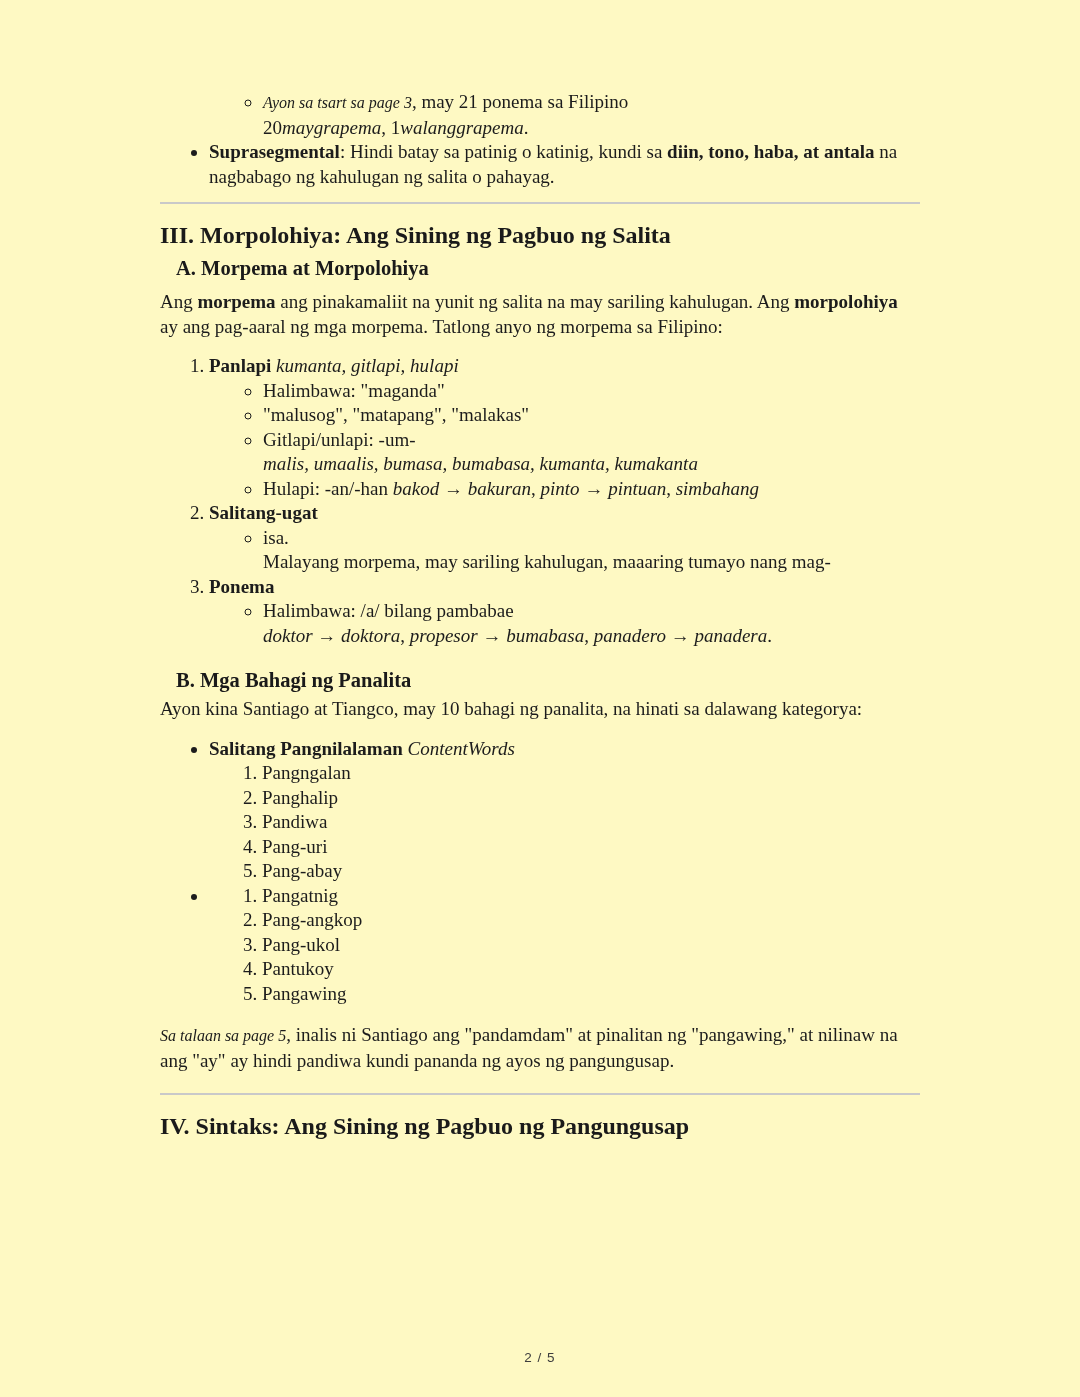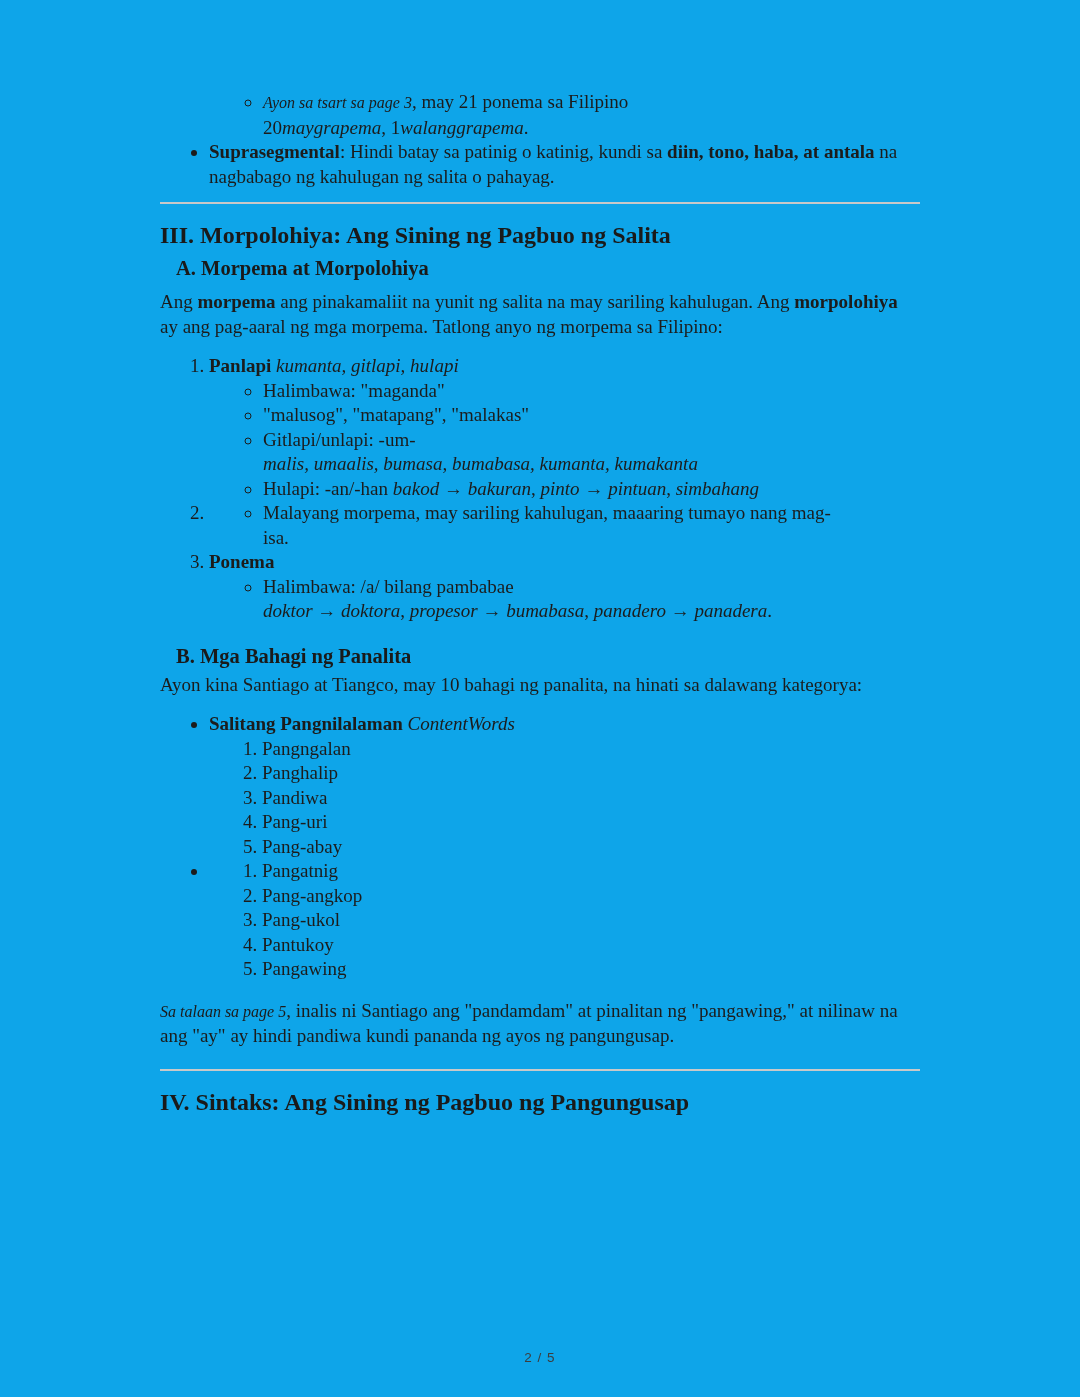--- a/index.html
+++ b/index.html
@@ -1,18 +1,18 @@
 <!DOCTYPE html>
 <html><head>
 <meta charset="utf-8">
 <style>
   html,body { margin:0; padding:0; background:#ffffff; }
   .page {
     position:relative; width:1080px; height:1397px;
-    background:#0ea5e9; overflow:hidden;
+    background:#fef9c3; overflow:hidden;
     font-family:"Liberation Serif", serif;
     color:#1c1c1c; font-size:19px; line-height:24.5px;
   }
   .content { margin:0 160px; padding-top:90px; width:760px; }
 
   
   .b  { font-weight:bold; }
   .i  { font-style:italic; }
   .sm { font-size:16px; }
 
@@ -83,24 +83,25 @@
           <li>
             <div><span>Gitlapi/unlapi: -um-</span></div>
             <div><span class="i">malis, umaalis, bumasa, bumabasa, kumanta, kumakanta</span></div>
           </li>
           <li>
             <div><span>Hulapi: -an/-han </span><span class="i">bakod</span><span> → </span><span class="i">bakuran</span><span>, </span><span class="i">pinto</span><span> → </span><span class="i">pintuan</span><span>, </span><span class="i">simbahang</span></div>
           </li>
         </ul>
       </li>
       <li>
+        <div><span class="b">Salitang-ugat</span></div>
         <ul class="l2">
           <li>
+            <div><span>isa.</span></div>
             <div><span>Malayang morpema, may sariling kahulugan, maaaring tumayo nang mag-</span></div>
-            <div><span>isa.</span></div>
           </li>
         </ul>
       </li>
       <li>
         <div><span class="b">Ponema</span></div>
         <ul class="l2">
           <li>
             <div><span>Halimbawa: /a/ bilang pambabae</span></div>
             <div><span class="i">doktor</span><span> → </span><span class="i">doktora</span><span>, </span><span class="i">propesor</span><span> → </span><span class="i">bumabasa</span><span>, </span><span class="i">panadero</span><span> → </span><span class="i">panadera</span><span>.</span></div>
           </li>

